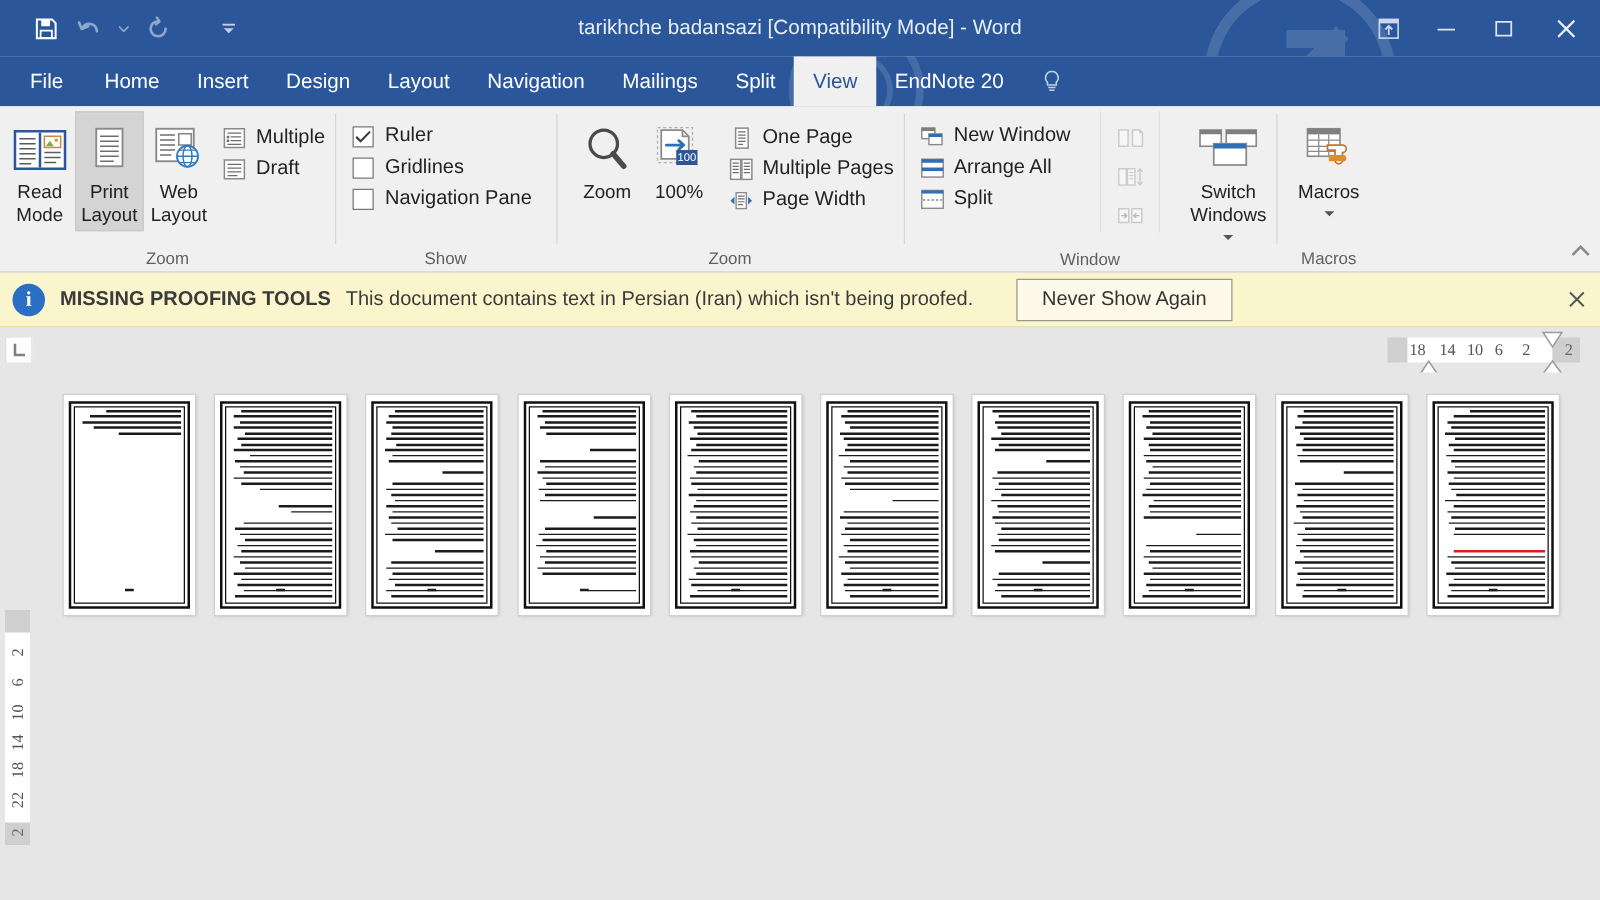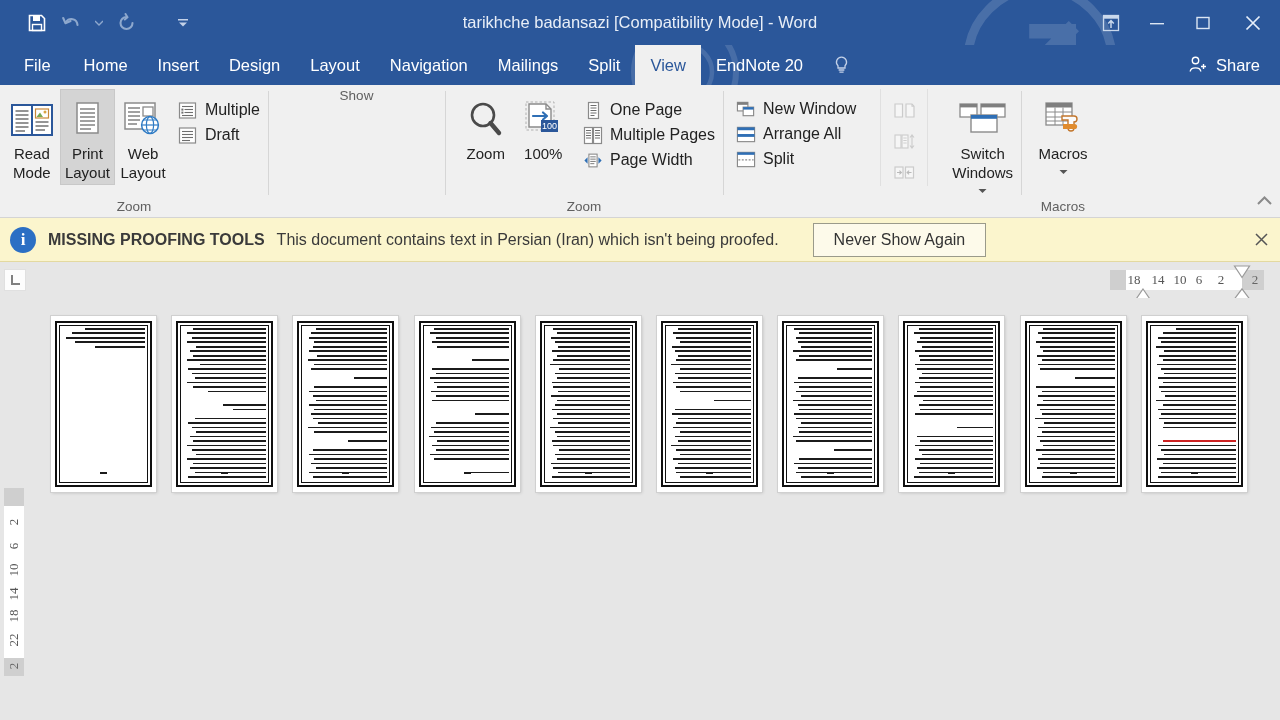--- a/index.html
+++ b/index.html
@@ -458,28 +458,20 @@
       <span>EndNote 20</span>
     </div>
 
   <div class="tellme">
     <svg width="15" height="19" viewBox="0 0 15 19">
       <path d="M7.5 1.2 A5 5 0 0 1 11 9.8 V12 H4 V9.8 A5 5 0 0 1 7.5 1.2 Z" fill="none" stroke="#c3d1e8" stroke-width="1.3"></path>
       <path d="M4.6 14 H10.4 M5.4 16.2 H9.6" stroke="#c3d1e8" stroke-width="1.3"></path>
     </svg>
   </div>
 
-  <div class="share">
-    <svg width="20" height="20" viewBox="0 0 20 20">
-      <circle cx="7.5" cy="5.5" r="3.2" fill="none" stroke="#ffffff" stroke-width="1.4"></circle>
-      <path d="M2.2 16.5 C2.6 11.6 12.4 11.6 12.8 16.5" fill="none" stroke="#ffffff" stroke-width="1.4"></path>
-      <path d="M15.5 9 V14 M13 11.5 H18" stroke="#ffffff" stroke-width="1.4"></path>
-    </svg>
-    <span>Share</span>
-  </div>
 </div>
 
 <div class="ribbon">
 
   <div class="rgroup" style="width:268px">
     <div class="rgroup-body">
       <div class="bigbtn" style="margin-left:4px">
         <span class="ico">
           <svg width="44" height="36" viewBox="0 0 44 36">
             <rect x="2" y="3" width="40" height="30" fill="#ffffff" stroke="#2b579a" stroke-width="2"></rect>
@@ -577,20 +569,40 @@
             </svg>
           </span>
           <span>Draft</span>
         </div>
       </div>
     </div>
     <div class="rgroup-label">Zoom</div>
   </div>
 
   <div class="rgroup" style="width:177px">
+    <div class="rgroup-body">
+      <div class="checkcol" style="padding-left:12px;padding-top:10px">
+        <div class="checkrow">
+          <span class="cbox">
+            <svg width="13" height="11" viewBox="0 0 13 11">
+                <path d="M1 5.5 L4.5 9 L12 1.3" fill="none" stroke="#3b3b3b" stroke-width="1.7"></path>
+              </svg>
+          </span>
+          <span>Ruler</span>
+        </div>
+        <div class="checkrow">
+          <span class="cbox"></span>
+          <span>Gridlines</span>
+        </div>
+        <div class="checkrow">
+          <span class="cbox"></span>
+          <span>Navigation Pane</span>
+        </div>
+      </div>
+    </div>
     <div class="rgroup-label">Show</div>
   </div>
 
   <div class="rgroup" style="width:278px">
     <div class="rgroup-body">
       <div class="bigbtn" style="margin-left:12px">
         <span class="ico">
           <svg width="42" height="40" viewBox="0 0 42 40">
             <circle cx="18" cy="15" r="11" fill="none" stroke="#4a4a4a" stroke-width="2.6"></circle>
             <line x1="25.5" y1="23" x2="34" y2="33" stroke="#4a4a4a" stroke-width="4.4" stroke-linecap="round"></line>
@@ -748,20 +760,21 @@
         </span>
         <span class="lbl">Switch
 Windows</span>
         <span class="caret">
           <svg width="9" height="6" viewBox="0 0 9 6">
               <path d="M0.5 1 L4.5 5 L8.5 1" fill="#555"></path>
             </svg>
         </span>
       </div>
     </div>
+    <div class="rgroup-label">Window</div>
   </div>
 
   <div class="rgroup" style="width:84px">
     <div class="rgroup-body">
       <div class="bigbtn" style="width:72px;margin-left:6px">
         <span class="ico">
           <svg width="46" height="40" viewBox="0 0 46 40">
             <rect x="6" y="3" width="26" height="22" fill="#ffffff" stroke="#8a8a8a" stroke-width="1.3"></rect>
             <rect x="6" y="3" width="26" height="4.5" fill="#7f7f7f"></rect>
             <g stroke="#8a8a8a" stroke-width="1">

